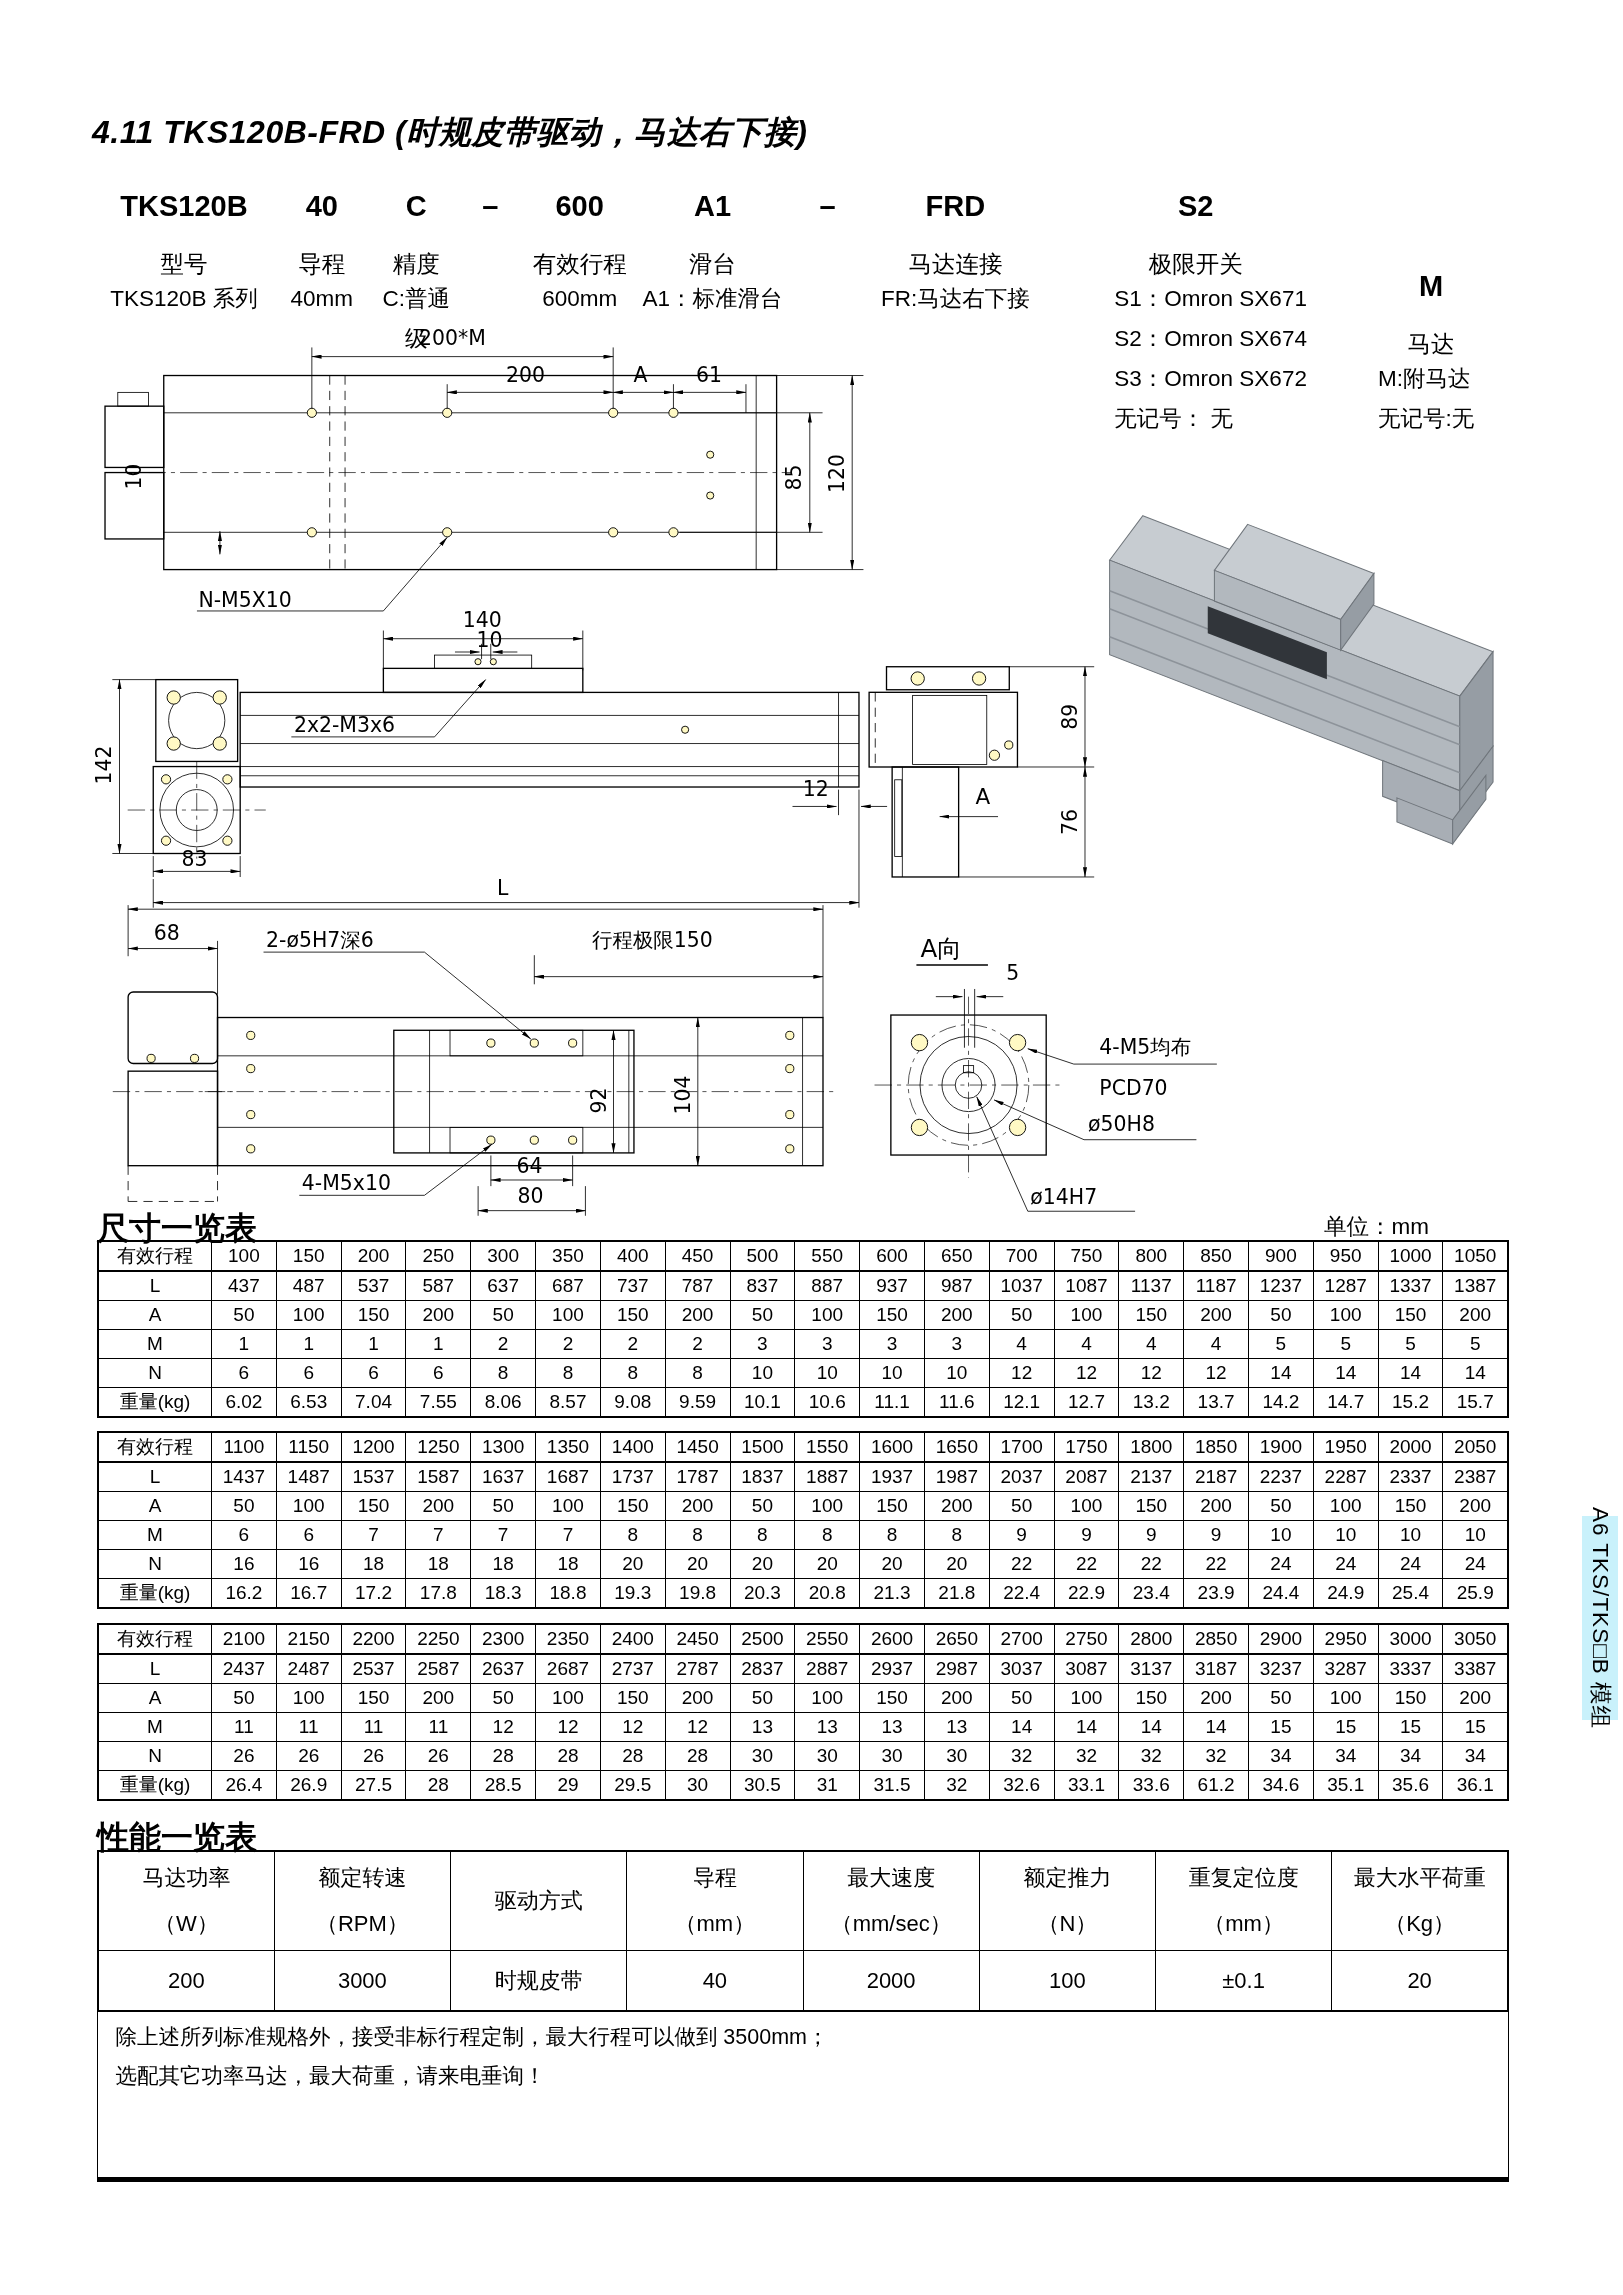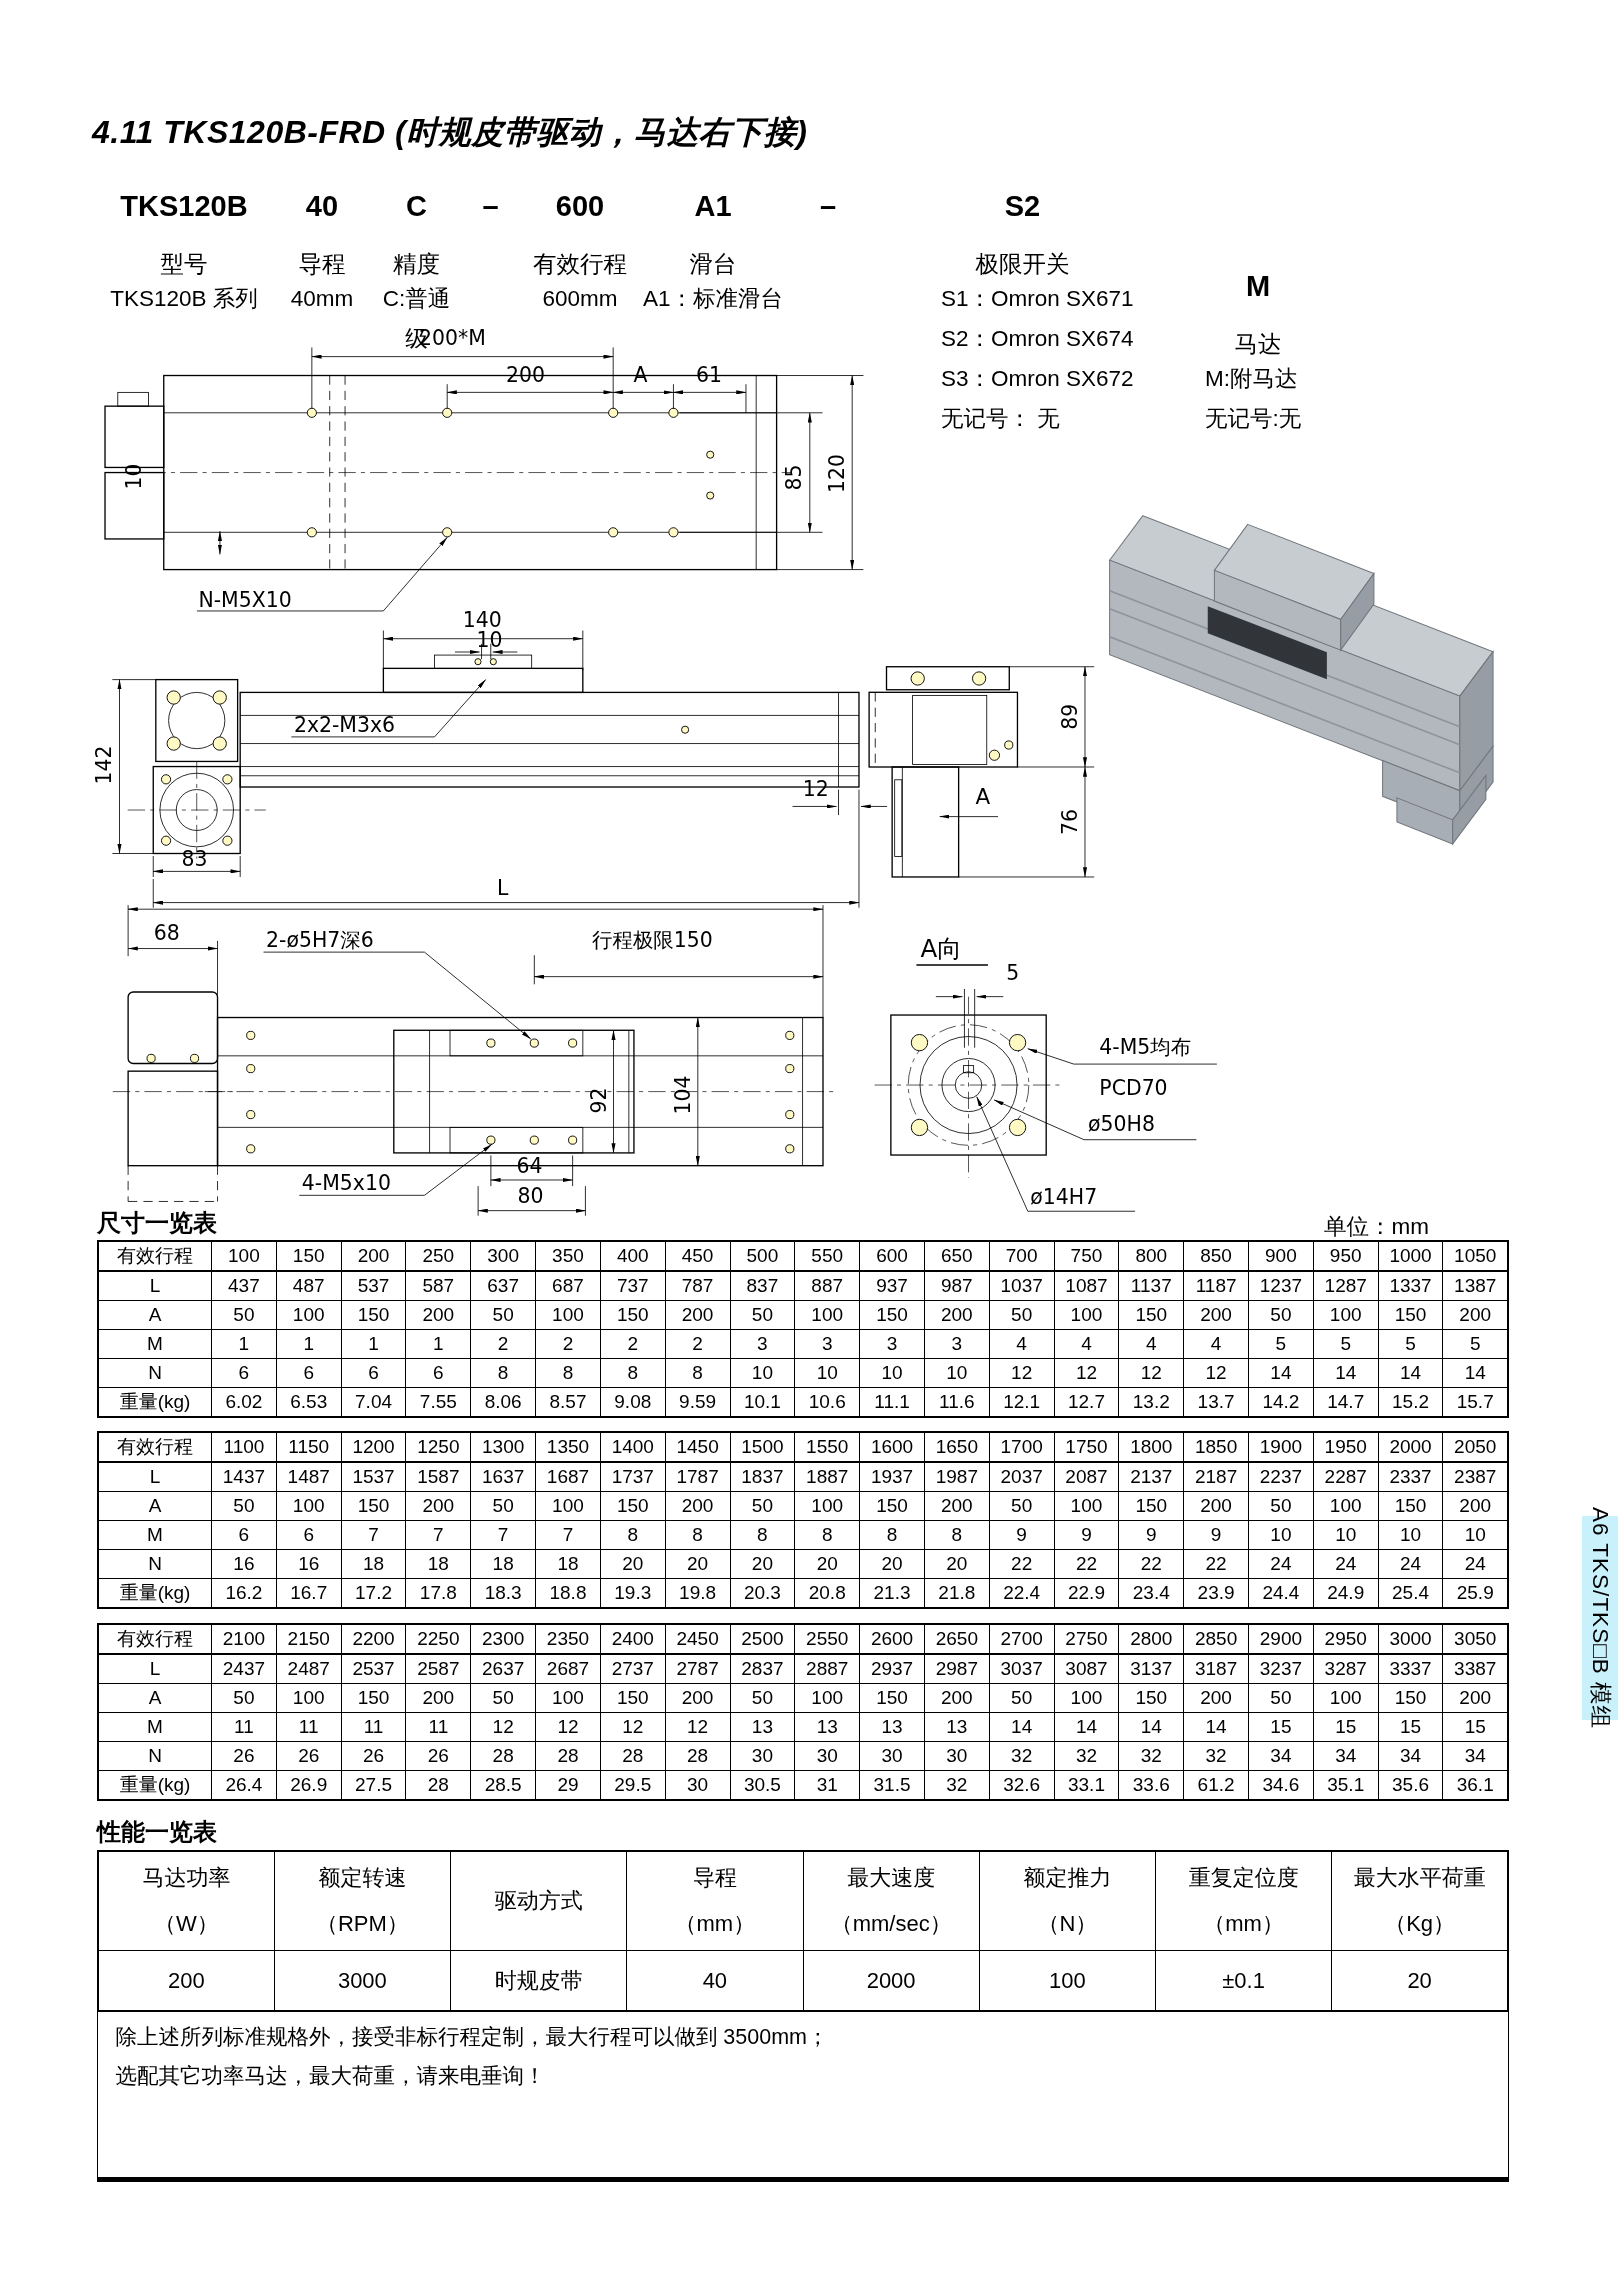--- a/index.html
+++ b/index.html
@@ -10,21 +10,21 @@
   .title{left:92px;top:111px;font-size:32px;font-weight:bold;letter-spacing:0.5px;font-style:italic;}
   .codes{left:97px;top:190px;width:1416px;display:flex;}
   .codecol{display:flex;flex-direction:column;align-items:center;}
   .codecol .code{font-size:29px;font-weight:bold;height:36px;}
   .codecol .lbl{font-size:23.5px;margin-top:21.5px;height:31px;}
   .codecol .sub{font-size:22.5px;line-height:40px;text-align:center;}
   .codecol.leftsubs{align-items:flex-start;justify-content:flex-end;}
   .codecol.leftsubs .code,.codecol.leftsubs .lbl{align-self:center;}
   .codecol.leftsubs .sub{text-align:left;}
   
-  .secttitle{font-size:24px;font-weight:bold;}
+  .secttitle{font-size:32px;font-weight:bold;}
   .unitnote{font-size:22.5px;}
   table{border-collapse:collapse;table-layout:fixed;}
   .dimtbl{width:1412px;border:2px solid #000;margin-bottom:13.3px;}
   .dimtbl td{border:1px solid #000;height:28px;text-align:center;font-size:19px;padding:0;overflow:hidden;white-space:nowrap;}
   .dimtbl td.rl{width:112px;}
   .dimtbl tr:first-child td{border-bottom-width:2px;}
   .perftbl{width:1412px;border:2.6px solid #000;}
   .perftbl th{border:1.5px solid #000;height:98px;font-weight:normal;font-size:22px;vertical-align:middle;padding:0;}
   .perftbl td{border:1.5px solid #000;height:57px;text-align:center;font-size:22px;}
   .perftbl .pn{margin-bottom:15.3px;}
@@ -86,20 +86,25 @@
       <div class="lbl">有效行程</div>
       <div class="sub">600mm</div>
     </div>
     <div class="codecol" style="width:148px">
       <div class="code">A1</div>
       <div class="lbl">滑台</div>
       <div class="sub">A1：标准滑台</div>
     </div>
     <div class="codecol" style="width:82px">
       <div class="code">–</div>
+    </div>
+    <div class="codecol" style="width:174px">
+      <div class="code">FRD</div>
+      <div class="lbl">马达连接</div>
+      <div class="sub">FR:马达右下接</div>
     </div>
     <div class="codecol leftsubs" style="width:307px">
       <div class="code">S2</div>
       <div class="lbl">极限开关</div>
       <div class="sub" style="padding-left:72px">S1：Omron SX671</div>
       <div class="sub" style="padding-left:72px">S2：Omron SX674</div>
       <div class="sub" style="padding-left:72px">S3：Omron SX672</div>
       <div class="sub" style="padding-left:72px">无记号： 无</div>
     </div>
     <div class="codecol leftsubs" style="width:164px">

